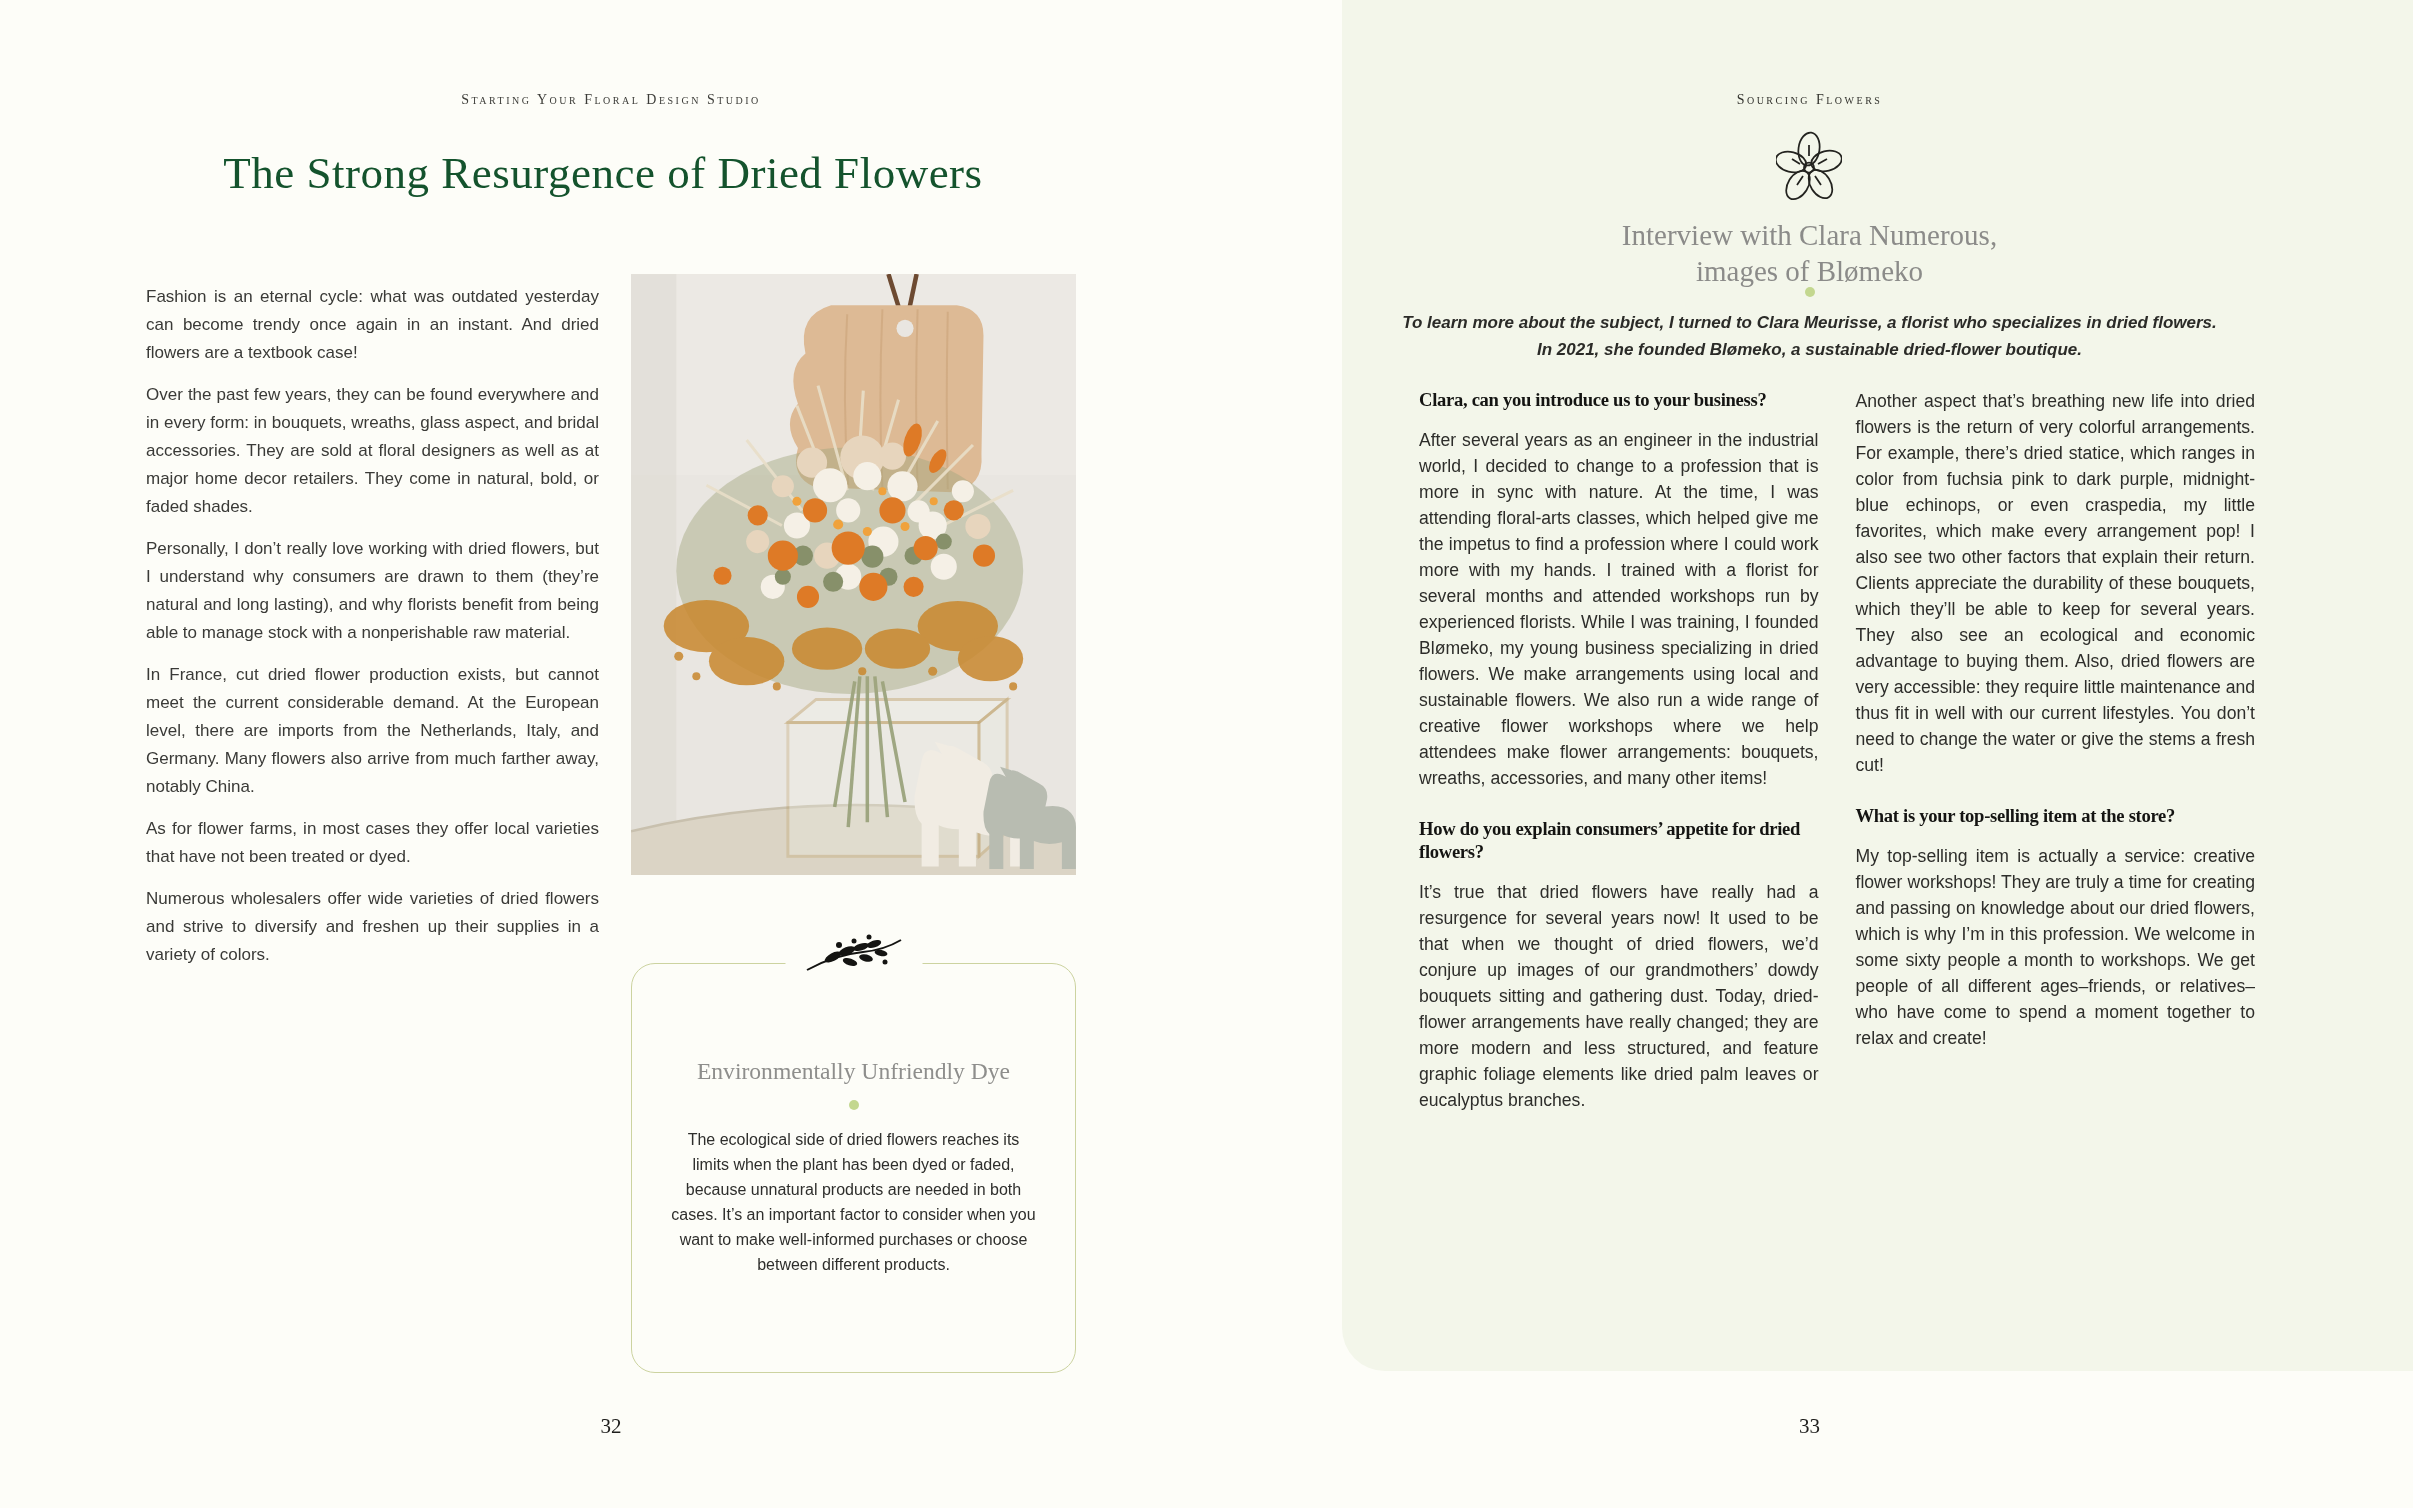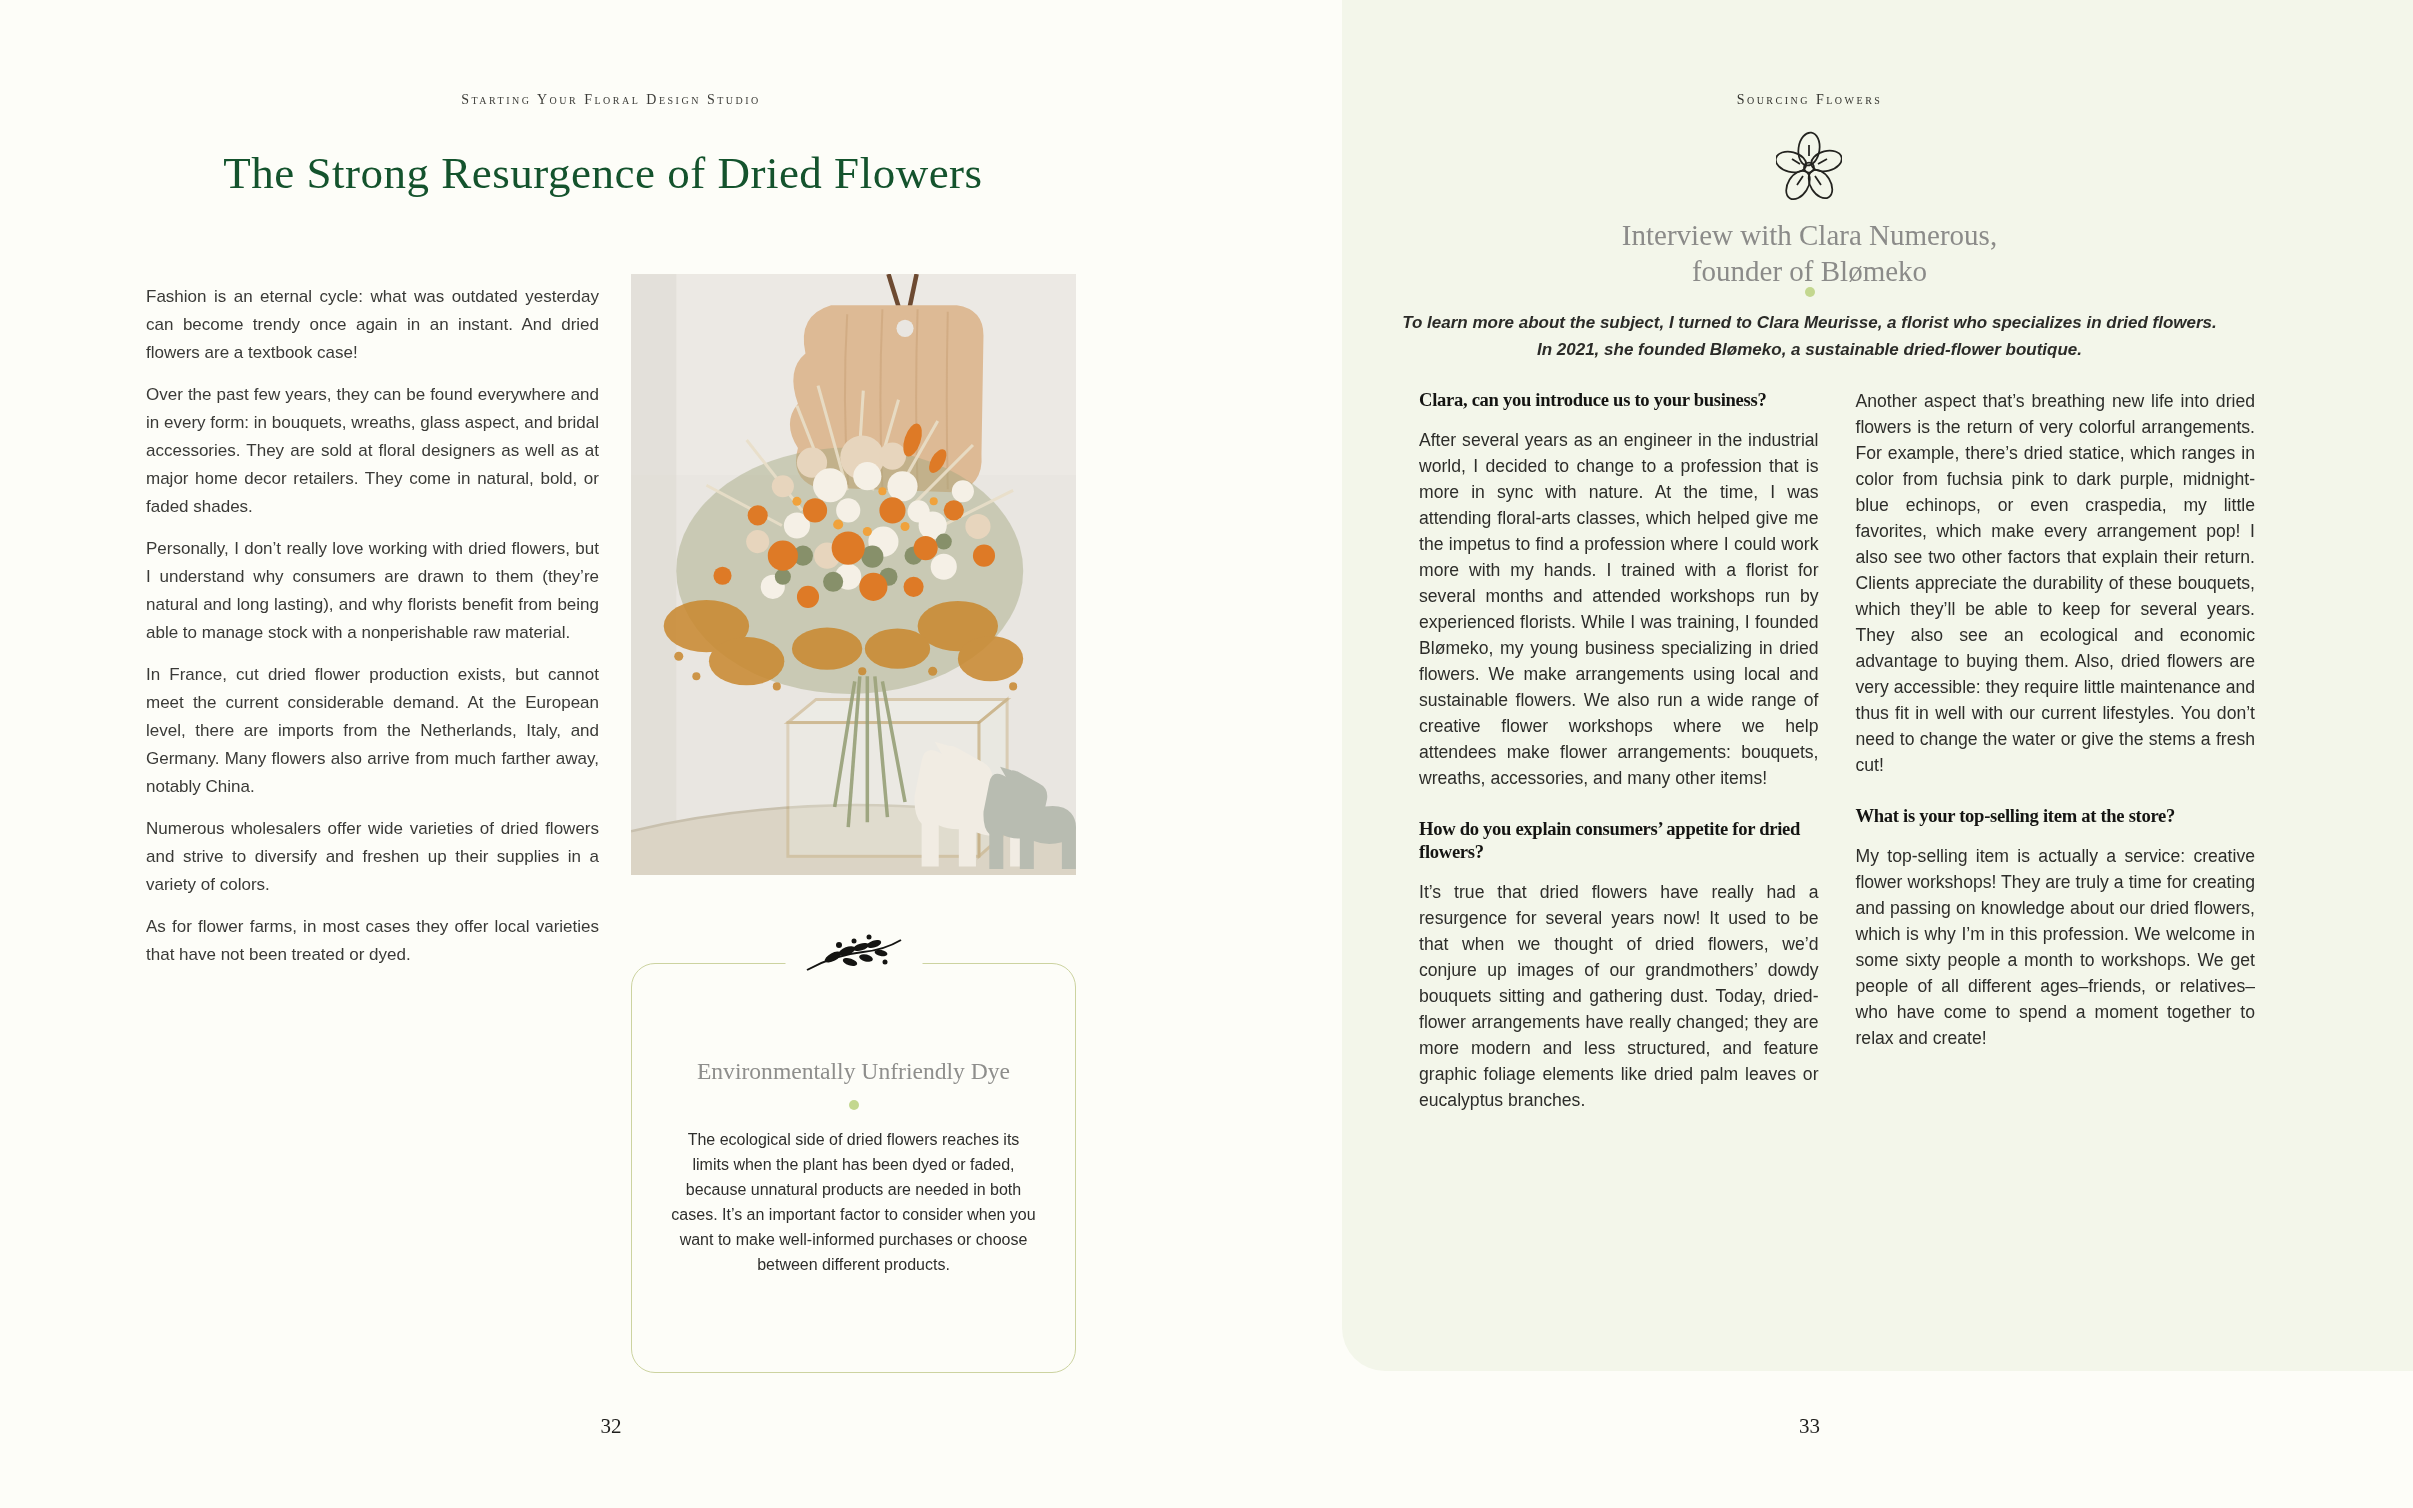--- a/index.html
+++ b/index.html
@@ -150,22 +150,22 @@
 
   <div class="abs running-header lp-header">Starting Your Floral Design Studio</div>
 
   <h1 class="abs lp-title">The Strong Resurgence of Dried Flowers</h1>
 
   <div class="abs lp-body">
     <p>Fashion is an eternal cycle: what was outdated yesterday can become trendy once again in an instant. And dried flowers are a textbook case!</p>
     <p>Over the past few years, they can be found everywhere and in every form: in bouquets, wreaths, glass aspect, and bridal accessories. They are sold at floral designers as well as at major home decor retailers. They come in natural, bold, or faded shades.</p>
     <p>Personally, I don’t really love working with dried flowers, but I understand why consumers are drawn to them (they’re natural and long lasting), and why florists benefit from being able to manage stock with a nonperishable raw material.</p>
     <p>In France, cut dried flower production exists, but cannot meet the current considerable demand. At the European level, there are imports from the Netherlands, Italy, and Germany. Many flowers also arrive from much farther away, notably China.</p>
+    <p>As for flower farms, in most cases they offer local varieties that have not been treated or dyed.</p>
     <p>Numerous wholesalers offer wide varieties of dried flowers and strive to diversify and freshen up their supplies in a variety of colors.</p>
-    <p>As for flower farms, in most cases they offer local varieties that have not been treated or dyed.</p>
   </div>
 
   <div class="abs photo">
     <svg width="445" height="601" viewBox="0 0 885 1195" xmlns="http://www.w3.org/2000/svg">
       <rect width="885" height="1195" fill="#e9e6e1"></rect>
       <rect width="885" height="400" fill="#eeebe6" opacity="0.6"></rect>
       <rect x="0" y="0" width="90" height="1195" fill="#dcd8d2" opacity="0.55"></rect>
 
       <path d="M512 0 L543 100" stroke="#6d4a31" stroke-width="9" fill="none"></path>
       <path d="M568 0 L547 100" stroke="#6d4a31" stroke-width="9" fill="none"></path>
@@ -329,21 +329,21 @@
         <ellipse cx="44" cy="110" rx="20" ry="31" transform="rotate(212 44 110)"></ellipse>
         <ellipse cx="30" cy="64" rx="20" ry="31" transform="rotate(284 30 64)"></ellipse>
         <circle cx="66" cy="75" r="10"></circle>
         <path d="M66 52 L66 30 M84 68 L102 58 M78 92 L90 110 M54 92 L42 110 M48 68 L32 58"></path>
       </g>
     </svg>
   </div>
 
   <div class="abs rp-title">
     <div>Interview with Clara Numerous,</div>
-    <div>founder of Blømeko</div>
+    <div>images of Blømeko</div>
   </div>
 
   <div class="abs accent-dot rp-dot"></div>
 
   <p class="abs rp-intro">To learn more about the subject, I turned to Clara Meurisse, a florist who specializes in dried flowers. In 2021, she founded Blømeko, a sustainable dried-flower boutique.</p>
 
   <div class="abs qa">
     <div class="qcol">
       <h3>Clara, can you introduce us to your business?</h3>
       <p>After several years as an engineer in the industrial world, I decided to change to a profession that is more in sync with nature. At the time, I was attending floral-arts classes, which helped give me the impetus to find a profession where I could work more with my hands. I trained with a florist for several months and attended workshops run by experienced florists. While I was training, I founded Blømeko, my young business specializing in dried flowers. We make arrangements using local and sustainable flowers. We also run a wide range of creative flower workshops where we help attendees make flower arrangements: bouquets, wreaths, accessories, and many other items!</p>

